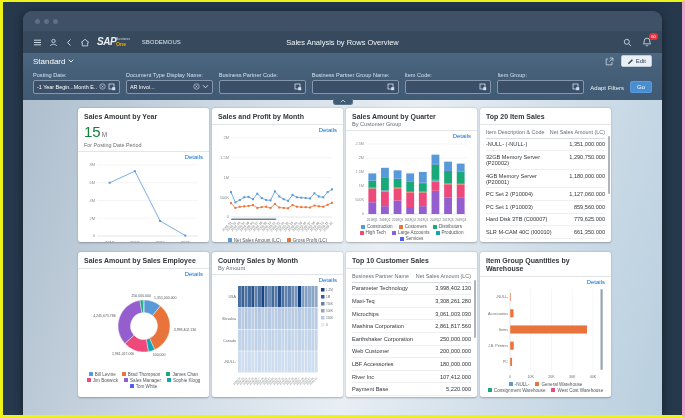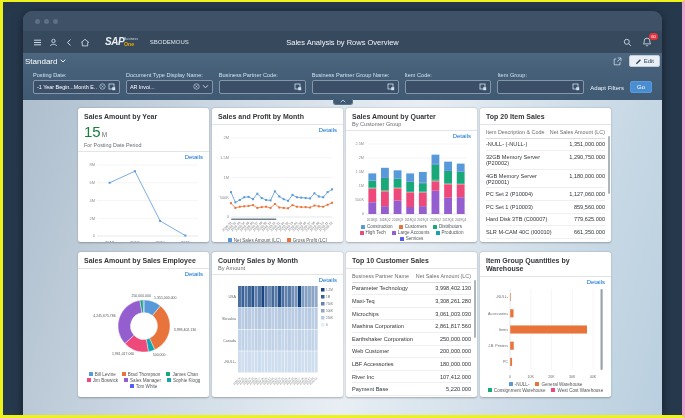--- a/index.html
+++ b/index.html
@@ -6,31 +6,31 @@
   body{width:685px;height:418px;overflow:hidden;position:relative;box-sizing:border-box;
     background:#26384c;font-family:"Liberation Sans",sans-serif;
     border-left:3px solid #edf31a;border-top:2px solid #edf31a;border-bottom:3px solid #edf31a;border-right:3px solid #f0a5cf;}
   .window{position:absolute;left:20px;right:20px;top:9px;bottom:0;background:#3c5064;
     border-radius:9px 9px 0 0;overflow:hidden;box-shadow:0 2px 10px rgba(0,0,0,.45);display:flex;flex-direction:column}
   .titlebar{height:20px;flex:none;display:flex;align-items:center;padding-left:12px;gap:4px;background:#3e5166}
   .dot{width:5px;height:5px;border-radius:50%;background:#5f7082}
   .shellbar{height:22px;flex:none;background:#36495d;display:flex;align-items:center;padding:0 10px;position:relative;gap:7px}
   .shell-title{position:absolute;left:0;right:0;text-align:center;color:#f2f6f9;font-size:7.5px;pointer-events:none}
   .nav-ic{display:flex;align-items:center;cursor:pointer}
-  .logo{display:flex;align-items:flex-end;gap:0;margin-left:8px}
+  .logo{display:flex;align-items:flex-end;gap:0;margin-left:0}
   .logo-sap{color:#e9eef3;font-weight:bold;font-style:italic;font-size:10px;letter-spacing:-.5px;line-height:1}
   .logo-sub{display:flex;flex-direction:column;line-height:1.05}
   .logo-b{font-size:3.4px;color:#cdd9e4}
   .logo-one{font-size:5.2px;color:#f0ab00;font-weight:bold}
   .system-id{color:#dbe5ee;font-size:6px;margin-left:5px}
   .shell-right{margin-left:auto;display:flex;gap:10px;align-items:center;z-index:2}
   .bell-wrap{position:relative}
   .badge{position:absolute;top:-4px;right:-6px;background:#e5343e;color:#fff;font-size:4.2px;min-width:7px;height:7px;
     border-radius:4px;display:flex;align-items:center;justify-content:center;padding:0 1px}
-  .subheader{height:16px;flex:none;background:linear-gradient(180deg,#4c677f,#46607a);display:flex;align-items:center;padding:0 2px;color:#fff}
+  .subheader{height:16px;flex:none;background:linear-gradient(180deg,#4c677f,#46607a);display:flex;align-items:center;padding:0 10px;color:#fff}
   .variant{display:flex;align-items:center;gap:3px;font-size:8px;cursor:pointer}
   .sub-actions{margin-left:auto;display:flex;gap:7px;align-items:center}
   .edit-btn{display:flex;align-items:center;gap:2px;background:#e9eff5;color:#33475c;font-size:6px;padding:1.5px 5px;border-radius:2px;border:.5px solid #c0ccd8;cursor:pointer}
   .filterbar{flex:none;background:linear-gradient(180deg,#46607a,#415a73);padding:3px 10px 6px;display:flex;gap:6px;align-items:flex-end;position:relative}
   .ffield{flex:1;min-width:0}
   .flabel{font-size:5.6px;color:#cfe0ef;margin-bottom:1.5px;white-space:nowrap;overflow:hidden}
   .fctrl{height:12px;background:#3b5068;border:.7px solid #8598ab;border-radius:2px;display:flex;align-items:center;padding:0 3px;gap:2px}
   .fctrl input{flex:1;min-width:0;background:transparent;border:none;outline:none;color:#fff;font-size:5.4px;font-family:inherit;padding:0}
   .fic{flex:none;display:flex}
   .adapt{font-size:6px;color:#eaf2f9;white-space:nowrap;margin-bottom:3px;cursor:pointer}

